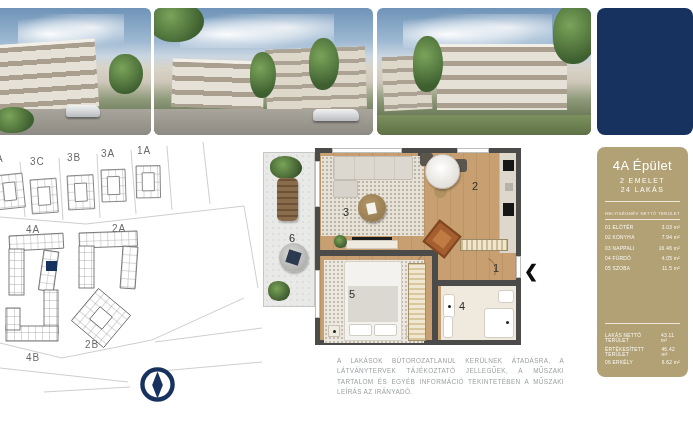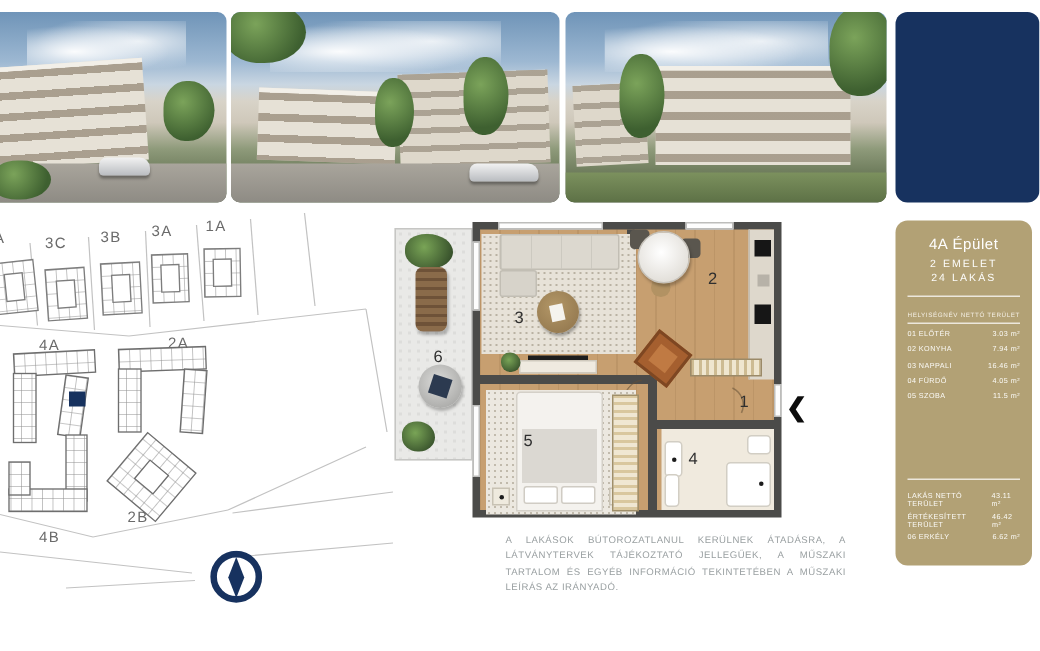--- a/index.html
+++ b/index.html
@@ -13,21 +13,21 @@
       background-image:repeating-linear-gradient(180deg, rgba(120,105,85,.55) 0 5px, rgba(0,0,0,0) 5px 14px); }
   .photo .bld2 { position:absolute; background:#ded8cb; background-image:repeating-linear-gradient(180deg, rgba(110,98,80,.45) 0 4px, rgba(0,0,0,0) 4px 12px); }
   .photo .road { position:absolute; bottom:0; width:100%; height:26px; background:linear-gradient(180deg,#a9a59c,#8e8b84); }
   .photo .grass { position:absolute; bottom:0; width:100%; height:20px; background:linear-gradient(180deg,#7c915e,#5d7146); }
   .photo .tree { position:absolute; border-radius:48% 52% 55% 45%; background:radial-gradient(circle at 38% 35%, #7ba35a, #3e6030 75%); }
   .photo .car { position:absolute; height:12px; border-radius:5px 7px 3px 3px; background:linear-gradient(180deg,#f2f2f2,#b9bcc0); box-shadow:0 2px 2px rgba(0,0,0,.35); }
   .navy-block { position:absolute; top:8px; left:597px; width:96px; height:127px; border-radius:8px; background:#17325f; }
 
   
   .sidebar { position:absolute; left:597px; top:147px; width:91px; height:230px; background:#b2a175; border-radius:8px; color:#fff; padding:11px 8px 0 8px; }
-  .sb-title { text-align:center; font-size:10px; letter-spacing:.4px; font-weight:400; }
+  .sb-title { text-align:center; font-size:13px; letter-spacing:.4px; font-weight:400; }
   .sb-sub { text-align:center; font-size:7px; letter-spacing:1.4px; margin-top:4px; color:#fdfdfb; }
   .sb-div { height:1px; background:rgba(255,255,255,.75); margin-top:8px; }
   .sb-table { margin-top:9px; }
   .sb-hrow { display:flex; justify-content:space-between; font-size:4.2px; letter-spacing:.4px; color:#f4efe4; padding-bottom:3px; border-bottom:1px solid rgba(255,255,255,.75); }
   .sb-row { display:flex; justify-content:space-between; font-size:4.8px; letter-spacing:.3px; margin-top:5.2px; color:#fbfaf6; }
   .sb-summary { margin-top:52px; border-top:1px solid rgba(255,255,255,.75); padding-top:5px; }
   .sb-summary .sb-row { margin-top:3.8px; }
 
   
   .siteplan { position:absolute; left:0; top:140px; }

